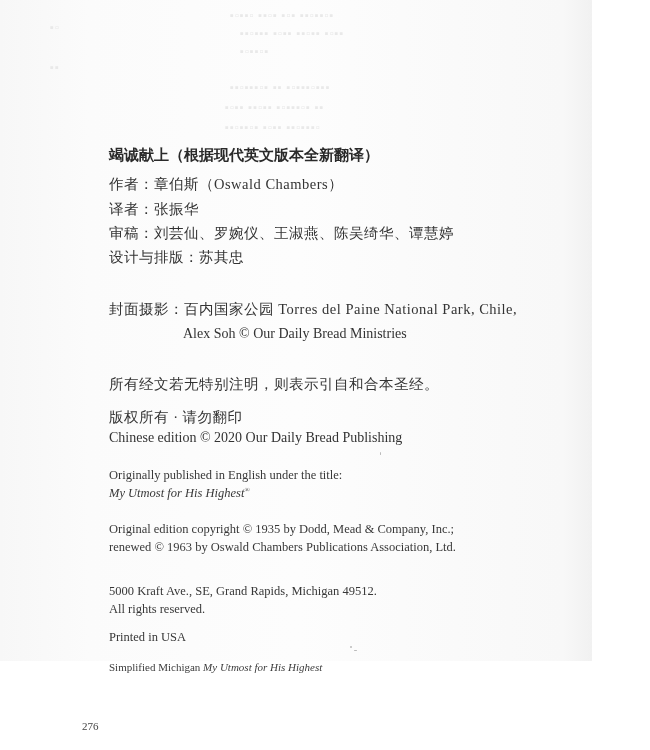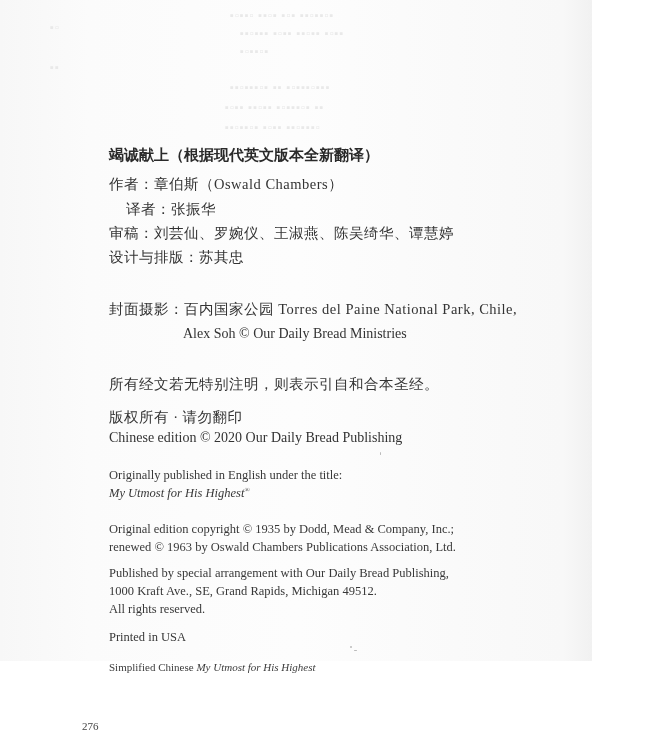--- a/index.html
+++ b/index.html
@@ -40,21 +40,21 @@
   <div class="bleed" style="left:225px;top:100px;">▪▫▪▪ ▪▪▫▪▪ ▪▫▪▪▪▫▪ ▪▪</div>
   <div class="bleed" style="left:225px;top:120px;">▪▪▫▪▪▫▪ ▪▫▪▪ ▪▪▫▪▪▪▫</div>
   <div class="bleed" style="left:50px;top:20px;">▪▫</div>
   <div class="bleed" style="left:50px;top:60px;">▪▪</div>
 
   <div class="line title" style="top:146px;">竭诚献上（根据现代英文版本全新翻译）</div>
 
   <div class="line zh" style="top:175px;">
     <span>作者：</span><span>章伯斯（Oswald Chambers）</span>
   </div>
-  <div class="line zh" style="top:200px;margin-left:17px;">
+  <div class="line zh" style="top:200px;">
     <span>译者：</span><span>张振华</span>
   </div>
   <div class="line zh" style="top:248px;">
     <span>设计与排版：</span><span>苏其忠</span>
   </div>
   <div class="line zh" style="top:224px;">
     <span>审稿：</span><span>刘芸仙、罗婉仪、王淑燕、陈吴绮华、谭慧婷</span>
   </div>
 
   <div class="line zh" style="top:300px;">
@@ -67,28 +67,27 @@
   <div class="line zh" style="top:408px;">版权所有 · 请勿翻印</div>
   <div class="line en" style="top:430px;">Chinese edition © 2020 Our Daily Bread Publishing</div>
 
   <div class="line en-sm" style="top:468px;text-align:center;">Originally published in English under the title:</div>
   <div class="line en-sm" style="top:486px;">
     <i>My Utmost for His Highest</i><sup>®</sup>
   </div>
   <div class="line en-sm" style="top:522px;">Original edition copyright © 1935 by Dodd, Mead &amp; Company, Inc.;</div>
   <div class="line en-sm" style="top:540px;">renewed © 1963 by Oswald Chambers Publications Association, Ltd.</div>
 
-  <div class="line en-sm" style="top:566px;">Published by special arrangement with Our Daily Bread Publishing,</div>
-  <div class="line en-sm" style="top:584px;">1000 Kraft Ave., SE, Grand Rapids, Michigan 49512.</div>
+  <div class="line en-sm" style="top:584px;">5000 Kraft Ave., SE, Grand Rapids, Michigan 49512.</div>
   <div class="line en-sm" style="top:602px;">All rights reserved.</div>
 
   <div class="line en-sm" style="top:630px;">Printed in USA</div>
 
   <div class="line en-xs" style="top:661px;">
-    <span>Simplified Chinese </span><i>My Utmost for His Highest</i>
+    <span>Simplified Michigan </span><i>My Utmost for His Highest</i>
   </div>
 
   <div class="pagenum">276</div>
 
   <div class="speck" style="left:350px;top:646px;"></div>
   <div class="speck" style="left:354px;top:650px;width:3px;height:1px;"></div>
   <div class="speck" style="left:380px;top:452px;width:1px;height:3px;"></div>
 </div>
 
 </body></html>

